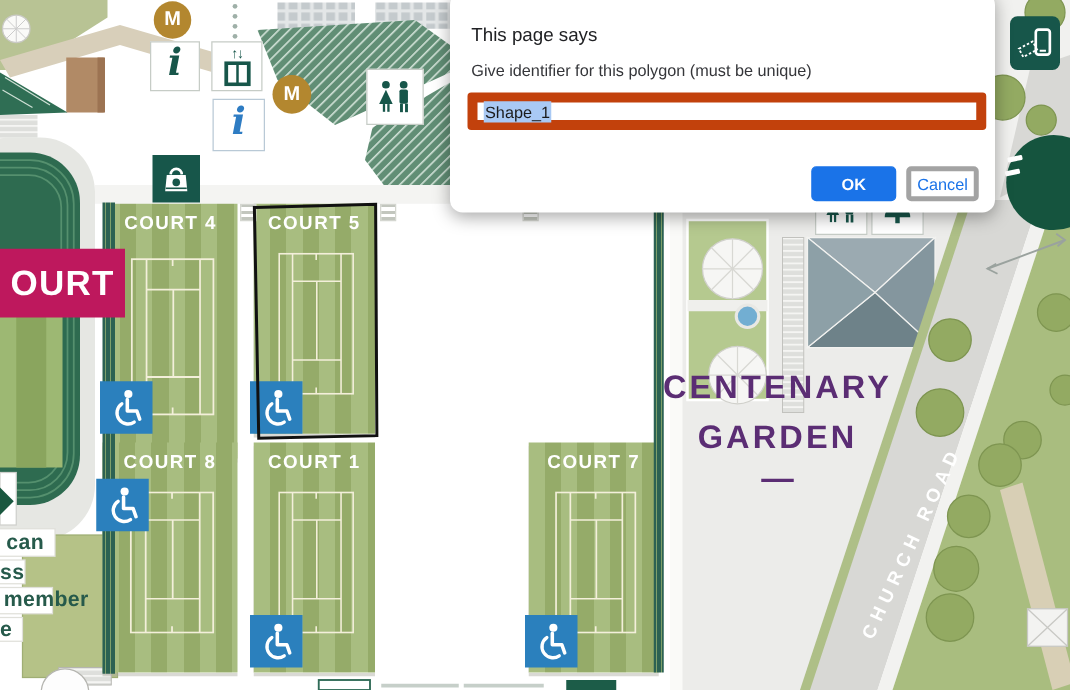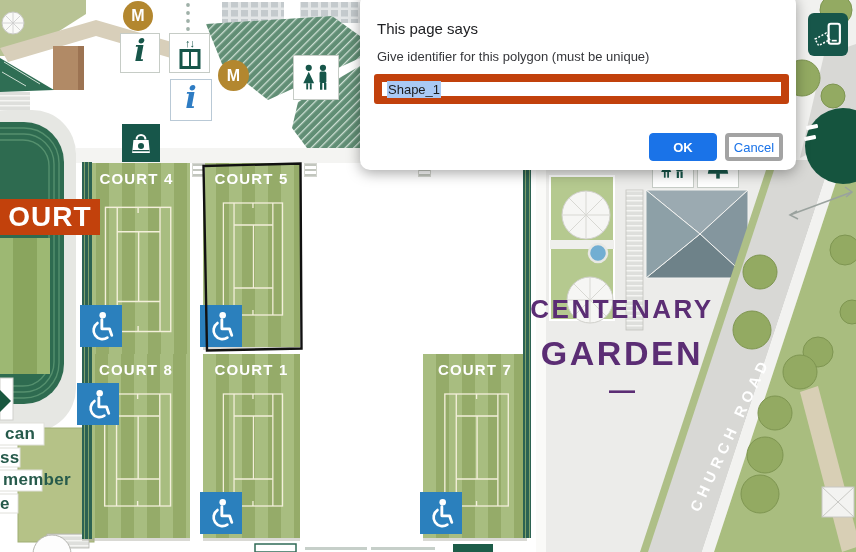--- a/index.html
+++ b/index.html
@@ -34,21 +34,21 @@
   .greenbox{position:absolute;background:#17564a;z-index:4;
     display:flex;align-items:center;justify-content:center;}
   .info-i{font-family:"DejaVu Serif",serif;font-style:italic;font-weight:bold;
     font-size:30px;line-height:1;color:#17564a;padding-bottom:4px;}
   .info-i.blue{color:#2e7cc3;}
   .m-badge{position:absolute;border-radius:50%;background:#b3872f;color:#fff;
     display:flex;align-items:center;justify-content:center;
     font-weight:bold;font-size:16px;z-index:4;}
 
   
-  .banner{position:absolute;left:0;top:199px;width:100px;height:36px;background:#c2410c;
+  .banner{position:absolute;left:0;top:199px;width:100px;height:55px;background:#be185d;
     color:#fff;font-weight:bold;font-size:28px;letter-spacing:1px;z-index:4;
     display:flex;align-items:center;justify-content:center;}
   .centenary{position:absolute;z-index:2;color:#5b2d74;font-weight:bold;text-align:center;}
   .church-road{position:absolute;z-index:2;color:#fff;font-weight:bold;font-size:15px;
     letter-spacing:5px;white-space:nowrap;transform:rotate(-65deg);}
   .frag{position:absolute;z-index:4;color:#265a4b;font-weight:bold;font-size:17px;
     letter-spacing:.3px;white-space:nowrap;}
 
   
   .dialog{position:absolute;left:360px;top:-6px;width:436px;height:176px;background:#fff;
@@ -425,21 +425,21 @@
       </g>
     </svg>
   </div>
 
   <div class="banner">
     <span>OURT</span>
   </div>
 
   <div class="centenary" style="left:520px;top:294px;width:204px;">
     <div style="font-size:26px;letter-spacing:2.5px;">CENTENARY</div>
-    <div style="font-size:34px;letter-spacing:2.5px;margin-top:9px;">GARDEN</div>
+    <div style="font-size:26px;letter-spacing:2.5px;margin-top:9px;">GARDEN</div>
     <div style="font-size:26px;margin-top:2px;">—</div>
   </div>
 
   <div class="church-road" style="left:645px;top:425px;width:170px;">
     <span>CHURCH ROAD</span>
   </div>
 
   <div class="frag" style="left:5px;top:424px;"><span>can</span></div>
   <div class="frag" style="left:0px;top:448px;"><span>ss</span></div>
   <div class="frag" style="left:3px;top:470px;"><span>member</span></div>

